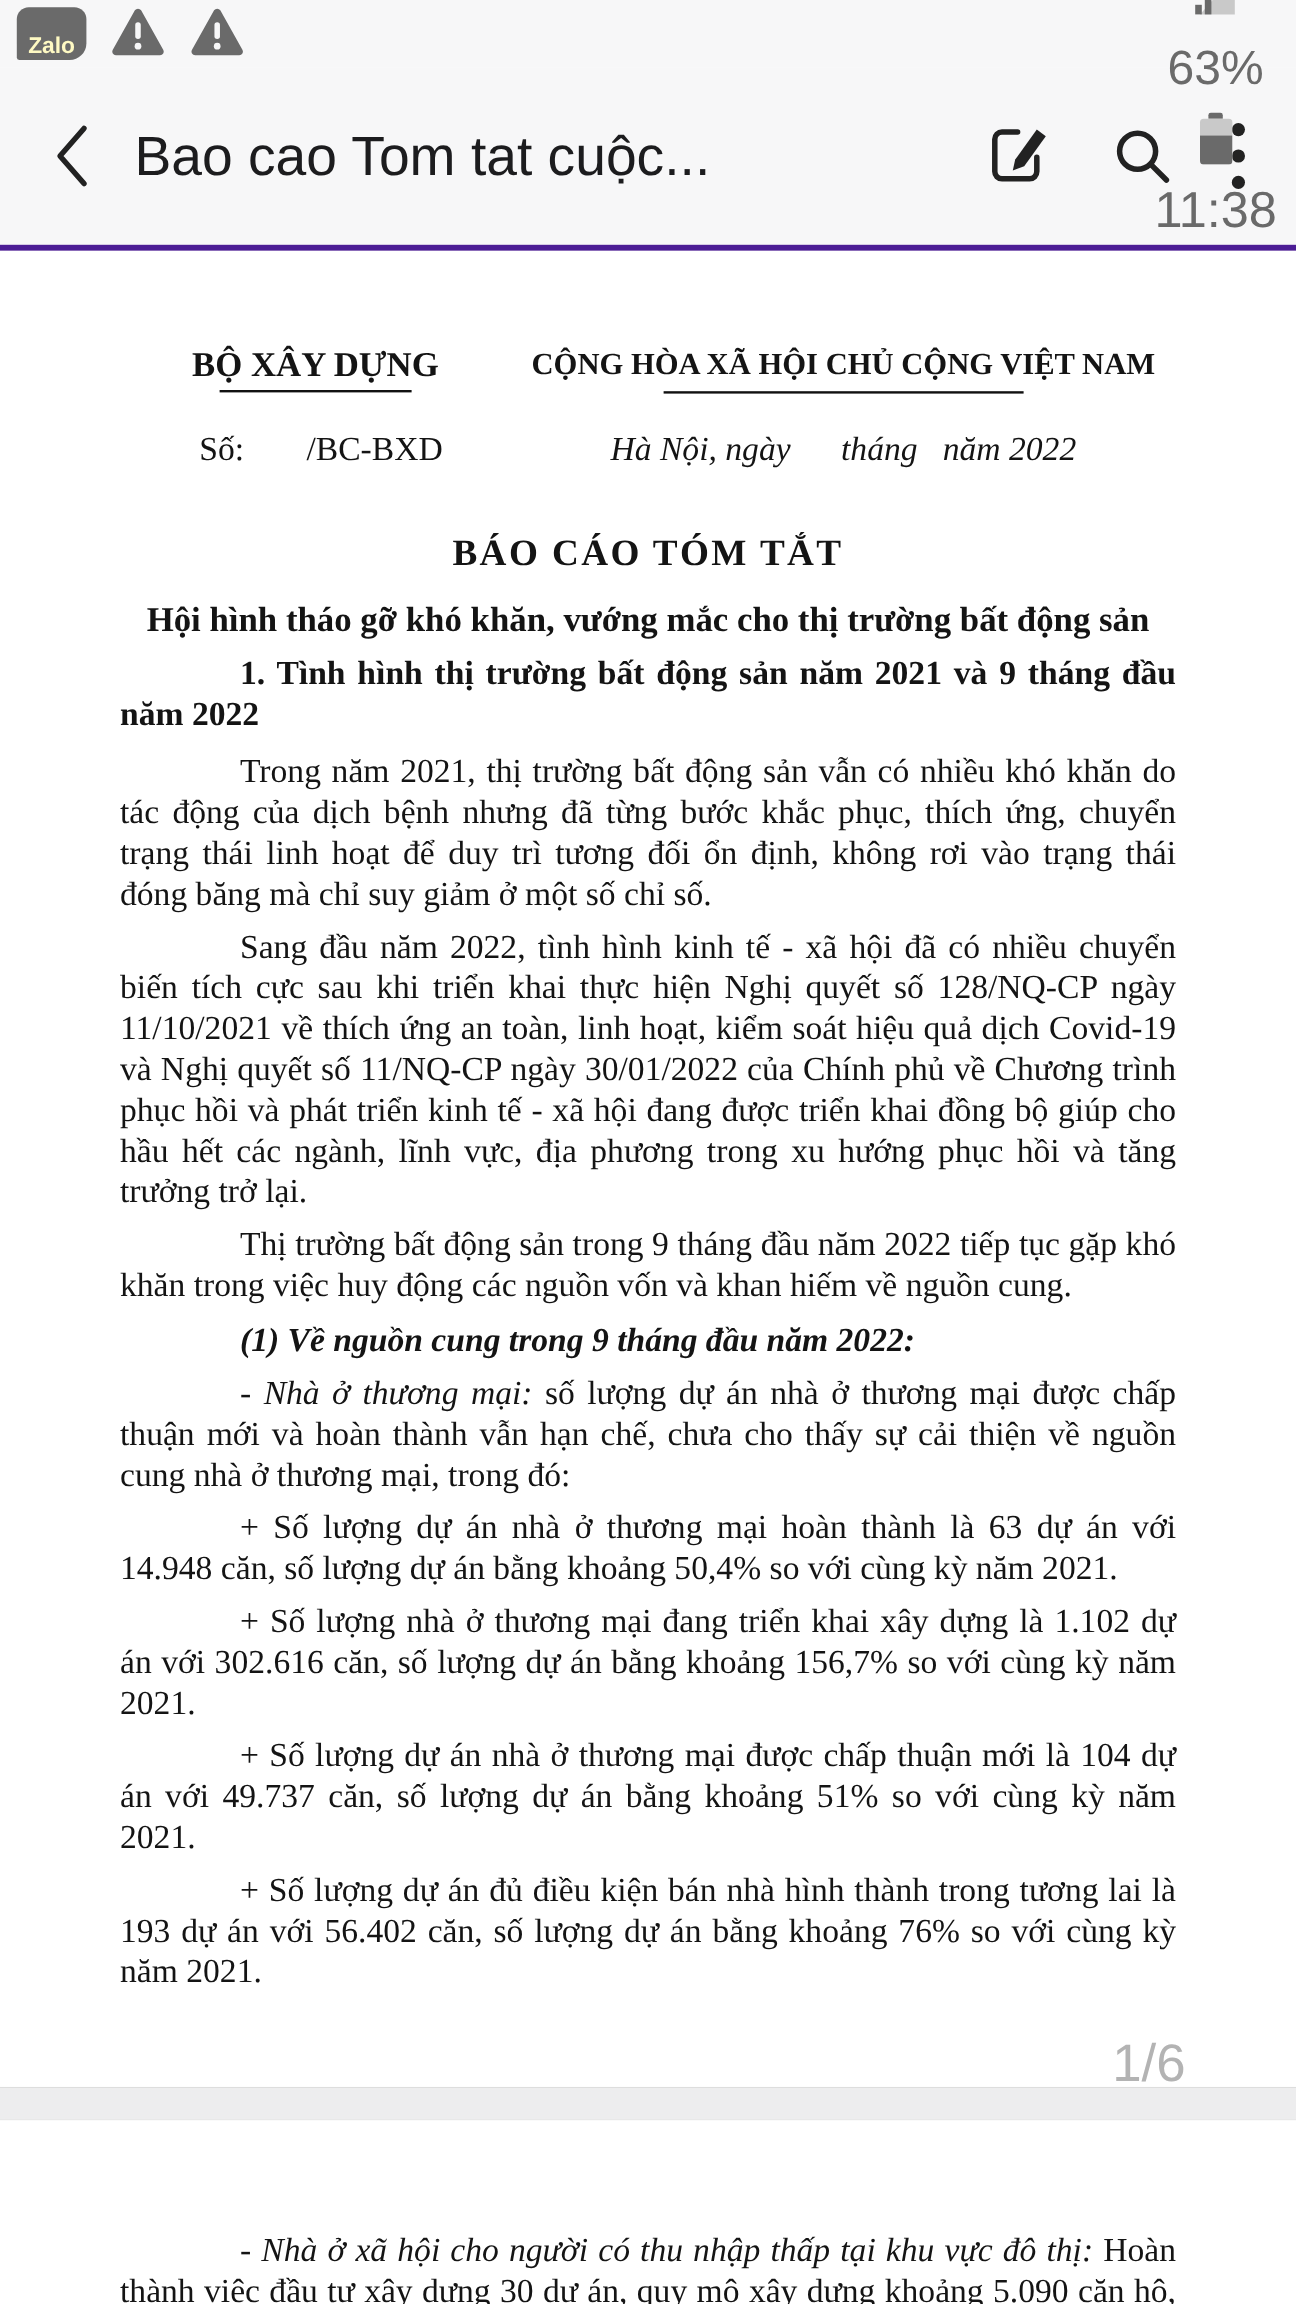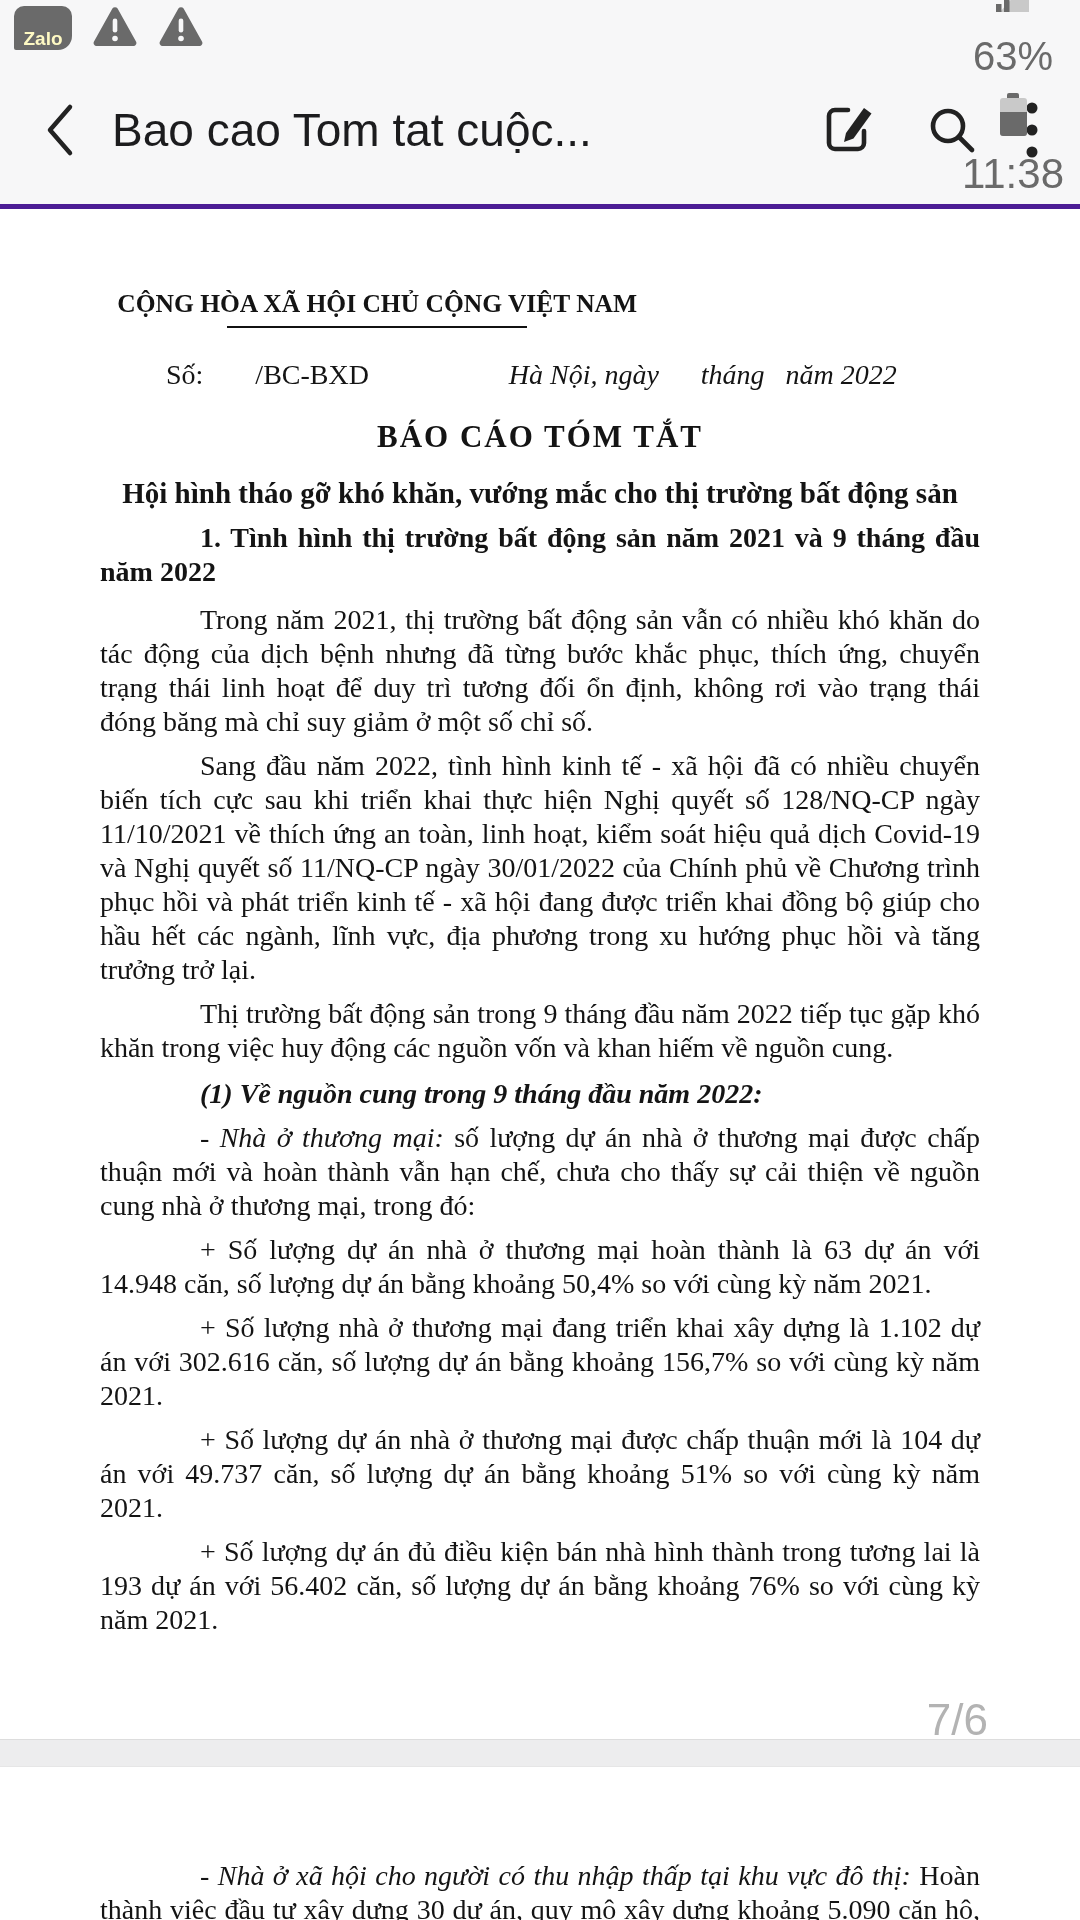--- a/index.html
+++ b/index.html
@@ -64,21 +64,21 @@
   .org-underline{width:160px;border-top:2px solid #111;margin:4px auto 0 auto;}
   .nat1{font-weight:bold;font-size:25.5px;}
   .nat2{font-weight:bold;font-size:28px;margin-top:3px;}
   .motto-underline{width:300px;border-top:2px solid #111;margin:5px auto 0 auto;}
   .so-row{display:flex;margin-top:30px;align-items:baseline;}
   .so-left{width:37%;padding-left:66px;box-sizing:border-box;}
   .so-value{margin-left:52px;}
   .so-right{width:63%;text-align:center;font-style:italic;}
   .doc-title{
     text-align:center;font-weight:bold;font-size:31px;
-    letter-spacing:2px;margin-top:28px;
+    letter-spacing:2px;margin-top:52px;
   }
   .doc-subtitle{text-align:center;font-weight:bold;font-size:29px;margin-top:22px;}
   .h1{font-weight:bold;text-align:justify;text-indent:100px;margin-top:11px;}
   .doc p{margin:10px 0 0 0;text-align:justify;text-indent:100px;}
   .doc p.first{margin-top:14px;}
   .sub-h{font-weight:bold;font-style:italic;text-indent:100px;margin-top:12px;}
   .lead-i{font-style:italic;}
   .page-indicator{
     position:absolute;right:92px;bottom:2px;
     font-family:"Liberation Sans",sans-serif;
@@ -176,20 +176,24 @@
         <circle cx="6" cy="51" r="5.5" fill="#222"></circle>
       </svg>
     </span>
   </div>
 </div>
 
 <div class="doc">
   <div class="page1">
 
     <div class="doc-header">
+      <div class="dh-left">
+        <div class="org">BỘ XÂY DỰNG</div>
+        <div class="org-underline"></div>
+      </div>
       <div class="dh-right">
         <div class="nat1">CỘNG HÒA XÃ HỘI CHỦ CỘNG VIỆT NAM</div>
         <div class="motto-underline"></div>
       </div>
     </div>
 
     <div class="so-row">
       <div class="so-left">
         <span>Số:</span><span class="so-value">/BC-BXD</span>
       </div>
@@ -207,21 +211,21 @@
 
     <div class="sub-h">(1) Về nguồn cung trong 9 tháng đầu năm 2022:</div>
 
     <p><span class="lead-i">- Nhà ở thương mại:</span><span> số lượng dự án nhà ở thương mại được chấp thuận mới và hoàn thành vẫn hạn chế, chưa cho thấy sự cải thiện về nguồn cung nhà ở thương mại, trong đó:</span></p>
 
     <p>+ Số lượng dự án nhà ở thương mại hoàn thành là 63 dự án với 14.948 căn, số lượng dự án bằng khoảng 50,4% so với cùng kỳ năm 2021.</p>
     <p>+ Số lượng nhà ở thương mại đang triển khai xây dựng là 1.102 dự án với 302.616 căn, số lượng dự án bằng khoảng 156,7% so với cùng kỳ năm 2021.</p>
     <p>+ Số lượng dự án nhà ở thương mại được chấp thuận mới là 104 dự án với 49.737 căn, số lượng dự án bằng khoảng 51% so với cùng kỳ năm 2021.</p>
     <p>+ Số lượng dự án đủ điều kiện bán nhà hình thành trong tương lai là 193 dự án với 56.402 căn, số lượng dự án bằng khoảng 76% so với cùng kỳ năm 2021.</p>
 
-    <div class="page-indicator">7/6</div>
+    <div class="page-indicator">1/6</div>
   </div>
 
   <div class="page-sep"></div>
 
   <div class="page2">
     <p><span class="lead-i">- Nhà ở xã hội cho người có thu nhập thấp tại khu vực đô thị:</span><span> Hoàn thành việc đầu tư xây dựng 30 dự án, quy mô xây dựng khoảng 5.090 căn hộ, với tổng</span></p>
   </div>
 </div>
 
 </body></html>

